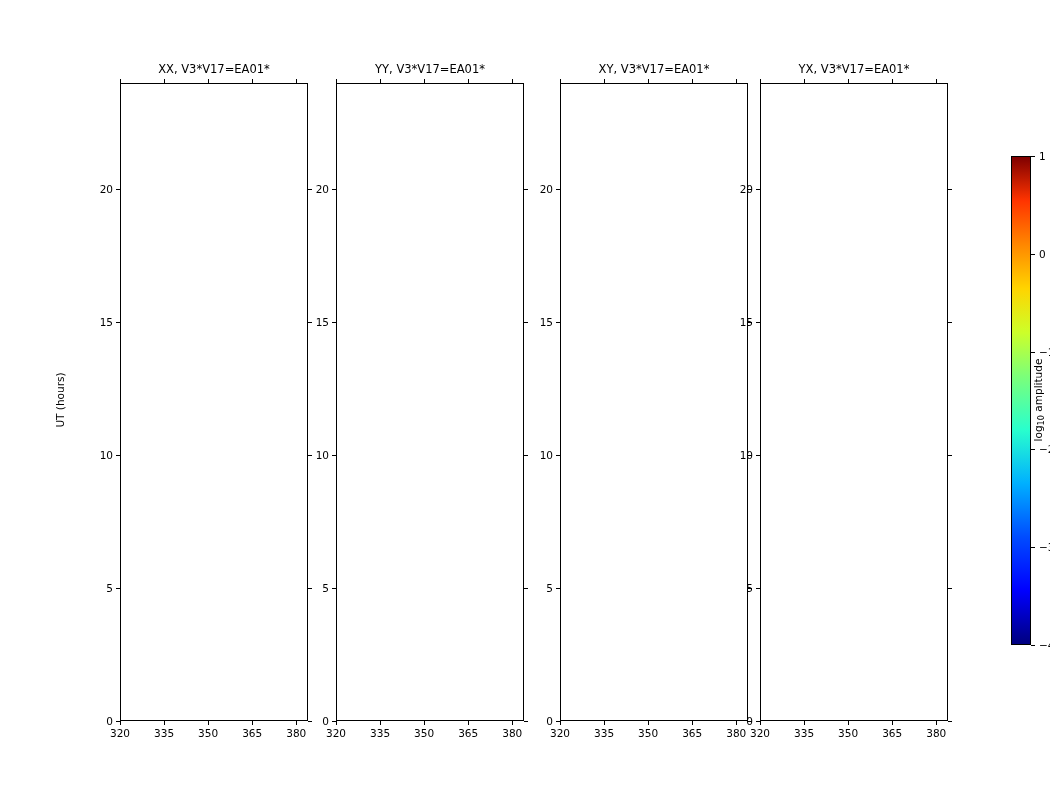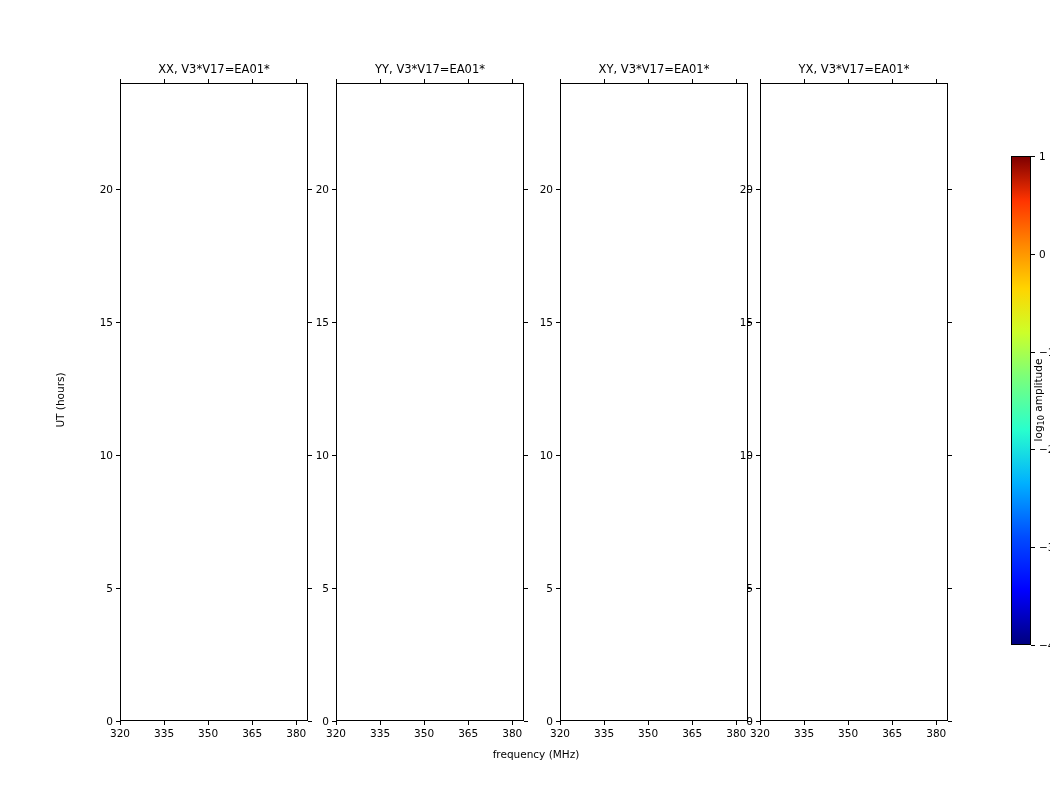--- a/index.html
+++ b/index.html
@@ -307,21 +307,20 @@
         <div class="tick-x" style="left: 132.188px;"></div>
         <div class="tick-x-top" style="left: 132.188px;"></div>
         <div class="ticklabel-x" style="left: 132.188px;">365</div>
         <div class="tick-x" style="left: 176.25px;"></div>
         <div class="tick-x-top" style="left: 176.25px;"></div>
         <div class="ticklabel-x" style="left: 176.25px;">380</div>
       </div>
     </div>
 
   <div class="ylabel" id="ylabel" style="left: 60px; top: 394px; width: 120px; margin-left: -60px; text-align: center;">UT (hours)</div>
-  <div class="xlabel" id="xlabel" style="left: 336px; width: 400px; top: 748px;">frequency (MHz)</div>
 
   <div id="colorbar-wrap">
     <div id="colorbar"></div>
     <div id="colorbar-ticks">
         <div class="cb-tick" style="top: 489px;"></div>
         <div class="cb-ticklabel" style="top: 489px;">−4</div>
         <div class="cb-tick" style="top: 391.2px;"></div>
         <div class="cb-ticklabel" style="top: 391.2px;">−3</div>
         <div class="cb-tick" style="top: 293.4px;"></div>
         <div class="cb-ticklabel" style="top: 293.4px;">−2</div>

